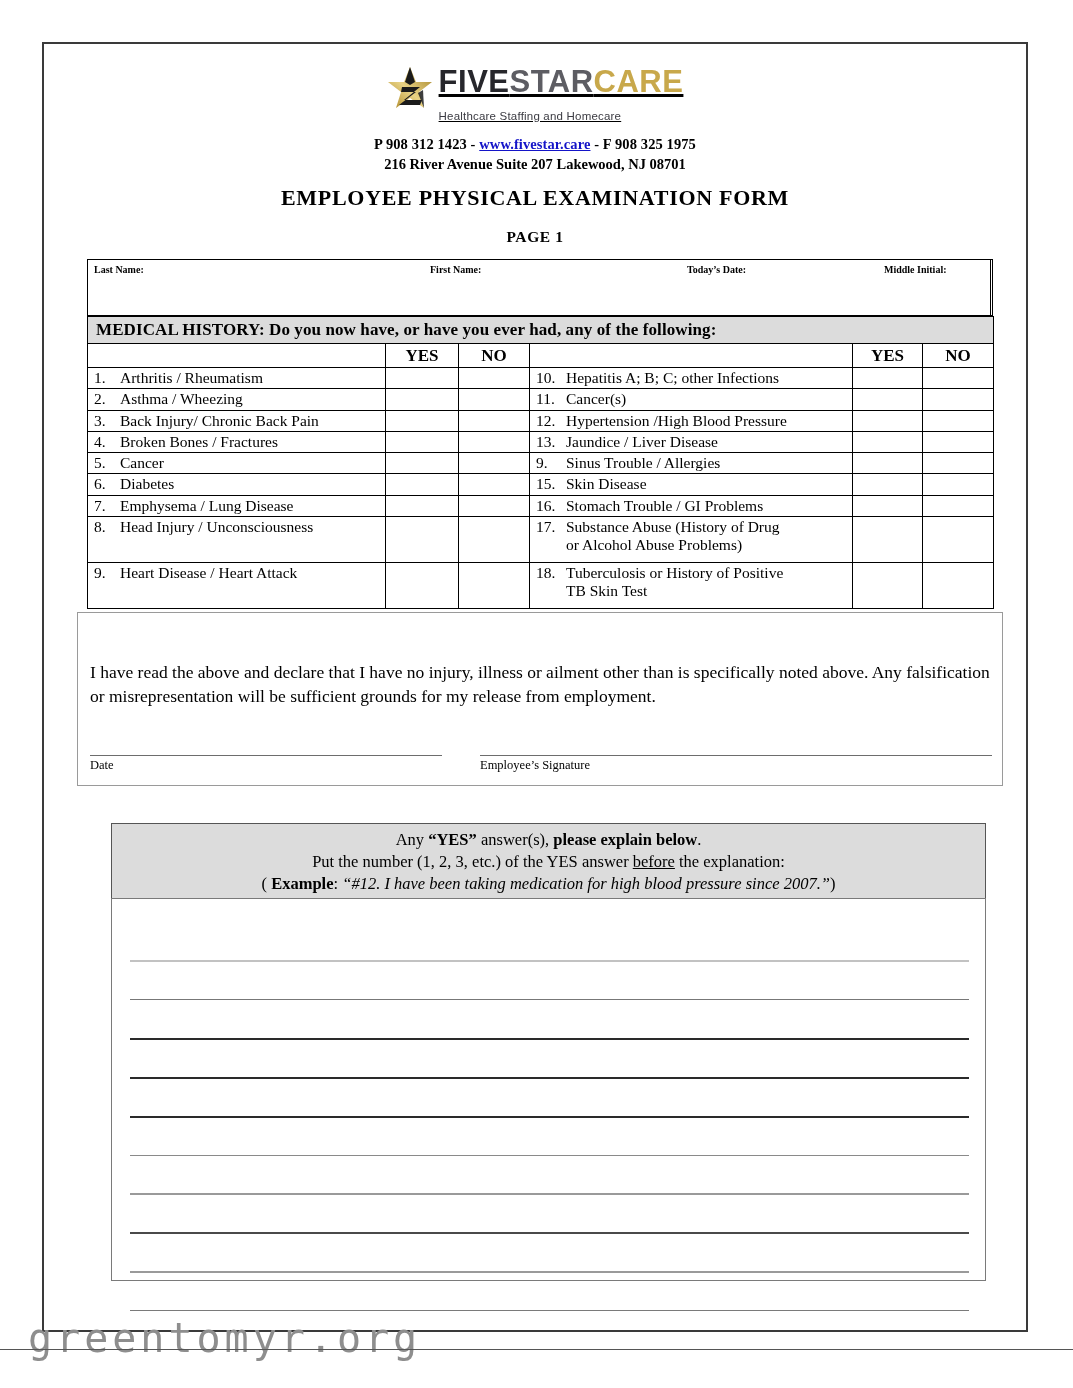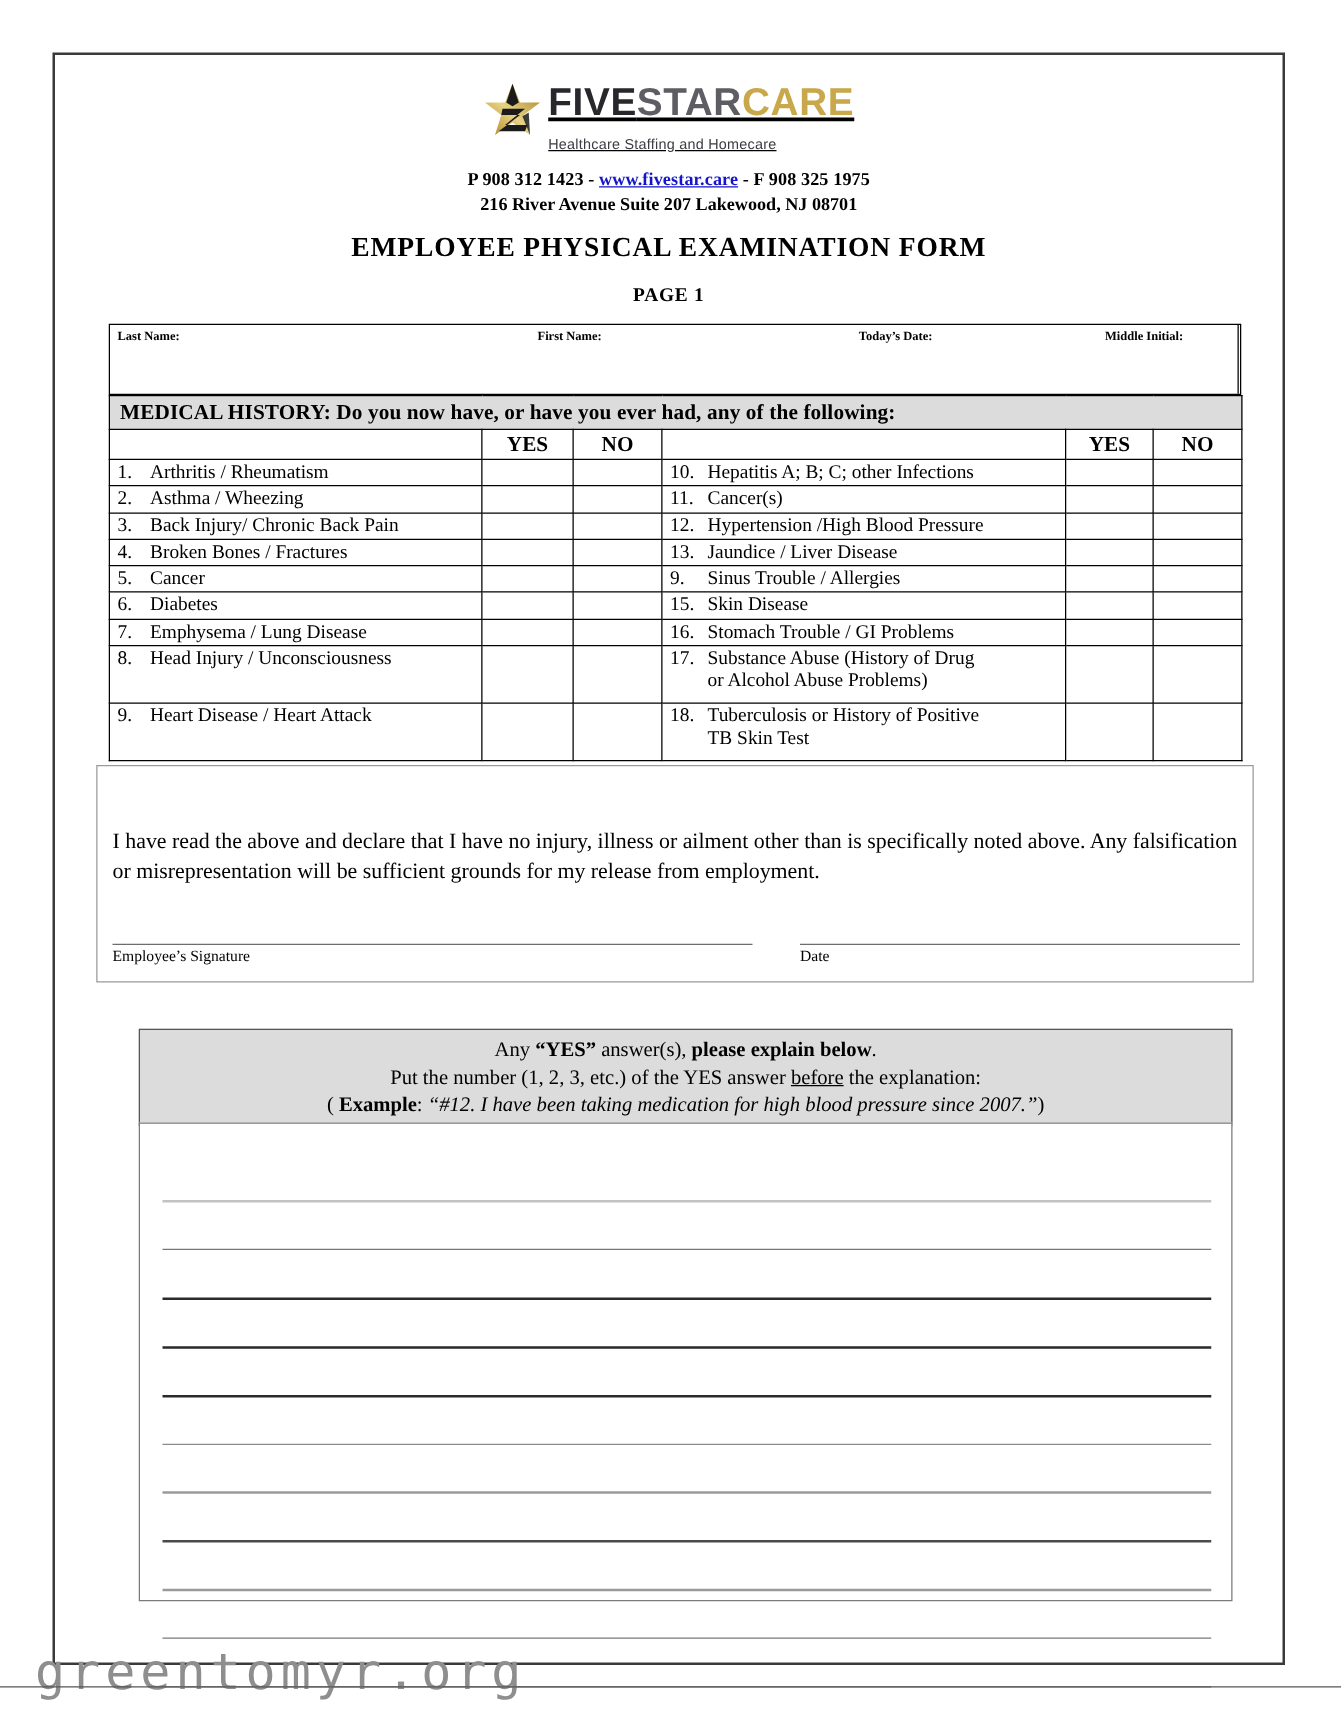--- a/index.html
+++ b/index.html
@@ -431,27 +431,27 @@
         <td class="cond-cell"><span class="cond-num-r">18.</span><span>Tuberculosis or History of Positive</span><span class="cond-ind">TB Skin Test</span></td>
         <td class="mark-cell">&nbsp;</td>
         <td class="mark-cell">&nbsp;</td>
       </tr>
     </tbody>
   </table>
 
   <div id="declaration">
     <div id="decl-text">I have read the above and declare that I have no injury, illness or ailment other than is specifically noted above. Any falsification or misrepresentation will be sufficient grounds for my release from employment.</div>
     <div class="sig-row">
+      <div class="sig-block sig-date">
+        <div class="sig-line"></div>
+        <div class="sig-caption">Date</div>
+      </div>
       <div class="sig-block sig-sig">
         <div class="sig-line"></div>
         <div class="sig-caption">Employee’s Signature</div>
-      </div>
-      <div class="sig-block sig-date">
-        <div class="sig-line"></div>
-        <div class="sig-caption">Date</div>
       </div>
     </div>
   </div>
 
   <div id="explain-head">
     <div><span>Any </span><span class="bld">“YES”</span><span> answer(s), </span><span class="bld">please explain below</span><span>.</span></div>
     <div><span>Put the number (1, 2, 3, etc.) of the YES answer </span><span class="udl">before</span><span> the explanation:</span></div>
     <div><span>( </span><span class="bld">Example</span><span>: </span><span class="ital">“#12. I have been taking medication for high blood pressure since 2007.”</span><span>)</span></div>
   </div>
 

